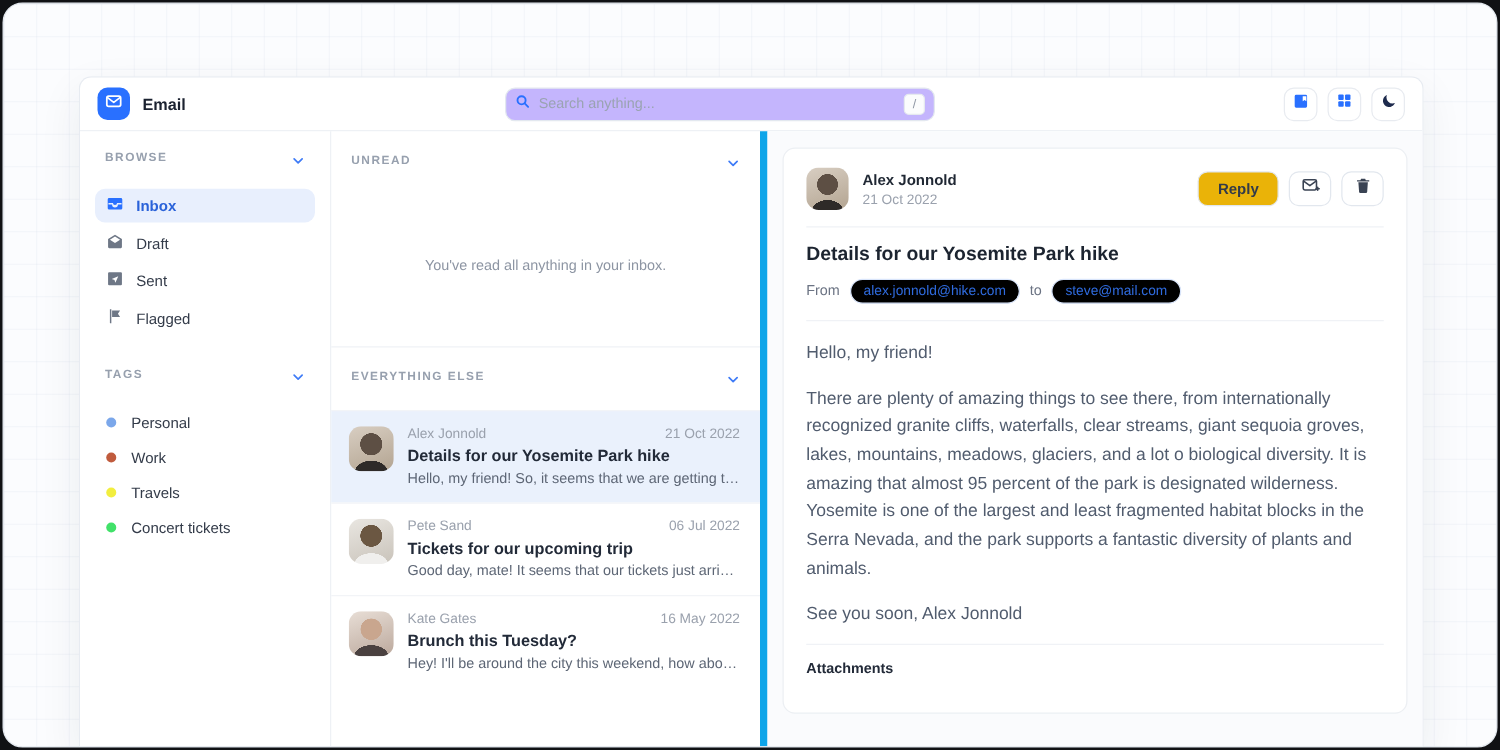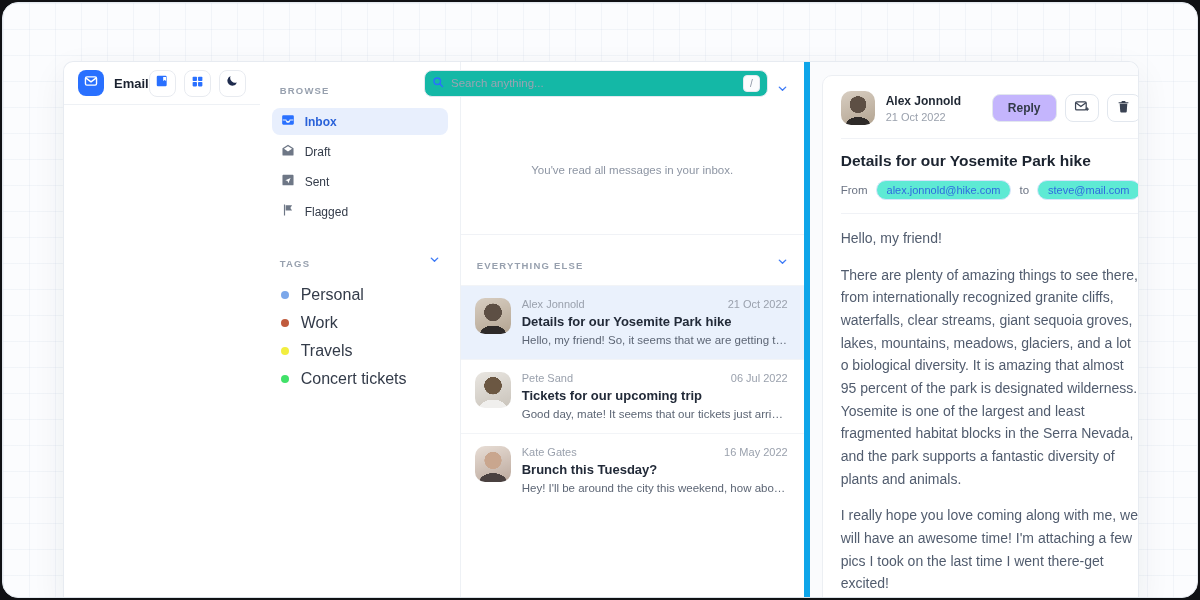--- a/index.html
+++ b/index.html
@@ -8,56 +8,56 @@
   .page { position:absolute; left:2px; top:2px; right:2px; bottom:2px;
     border-radius:16px; border:1px solid #e4e9ef;
     background-color:#fbfcfe;
     background-image:
       linear-gradient(rgba(205,215,230,0.22) 1px, transparent 1px),
       linear-gradient(90deg, rgba(205,215,230,0.22) 1px, transparent 1px);
     background-size:26px 26px; }
   .app-card { position:absolute; left:60px; right:58px; top:58px; bottom:0;
     background:#ffffff; border:1px solid #e7ebf1; border-bottom:none;
     border-radius:10px 10px 0 0; box-shadow:0 12px 34px rgba(25,39,62,0.07);
-    display:flex; flex-direction:row; overflow:hidden; }
+    display:flex; flex-direction:column; overflow:hidden; }
 
   
   .hdr { height:43px; border-bottom:1px solid #eef1f5; display:flex; align-items:center;
     padding:0 14px; flex:none; }
   .logo { width:26px; height:26px; border-radius:8px; background:#2970ff;
     display:flex; align-items:center; justify-content:center; flex:none; }
   .app-title { margin-left:10px; font-size:13px; font-weight:700; color:#1b2230; }
   .search { width:344px; height:27px; border:1px solid #e3e8ef; border-radius:8px;
-    display:flex; align-items:center; gap:7px; padding:0 7px; background:#14b8a6;
-    position:absolute; left:360px; }
+    display:flex; align-items:center; gap:7px; padding:0 7px; background:#c4b5fd;
+    position:absolute; left:340px; }
   .search input { border:none; outline:none; flex:1; font-size:11.5px; color:#3a4353;
     font-family:"Liberation Sans", sans-serif; background:transparent; }
   .search input::placeholder { color:#9aa3b2; }
   .kbd { width:17px; height:17px; border:1px solid #e5e9ef; border-radius:4px;
     background:#fbfcfd; color:#8d95a3; font-size:10px; display:flex; align-items:center;
     justify-content:center; flex:none; }
   .hdr-actions { margin-left:auto; display:flex; gap:8px; }
   .icon-btn { width:27px; height:27px; border:1px solid #e8ebf0; border-radius:8px;
     background:#fff; display:flex; align-items:center; justify-content:center; cursor:pointer; }
 
   
   .body-row { flex:1; display:flex; min-height:0; }
   .sidebar { width:200px; flex:none; padding:16px 12px; }
-  .sec-head { display:flex; align-items:flex-end; justify-content:space-between;
+  .sec-head { display:flex; align-items:flex-start; justify-content:space-between;
     padding:0 8px; margin-bottom:12px; }
   .sec-label { font-size:9.5px; font-weight:700; letter-spacing:1.2px; color:#97a0ae; }
   .nav-item { height:27px; display:flex; align-items:center; gap:10px; padding:0 9px;
     border-radius:8px; font-size:12px; color:#333b49; cursor:pointer; margin-bottom:3px; }
   .nav-item.active { background:#e8effd; color:#2a62d9; font-weight:600; }
   .tags-block { margin-top:26px; }
   .tag-dot { width:8px; height:8px; border-radius:50%; flex:none; }
   .td-0 { background:#7ba7ea; } .td-1 { background:#c05b3d; }
   .td-2 { background:#f2ee3f; } .td-3 { background:#41e169; }
   .tag-item { height:28px; display:flex; align-items:center; gap:12px; padding:0 9px;
-    font-size:16px; color:#333b49; cursor:pointer; }
+    font-size:12px; color:#333b49; cursor:pointer; }
 
   
   .listcol { width:350px; flex:none; border-left:1px solid #eef1f5; border-right:6px solid #0ea5e9;
     display:flex; flex-direction:column; }
   .listcol .sec-head { padding:18px 16px 8px; margin-bottom:0; }
   .unread-empty { height:128px; display:flex; align-items:center; justify-content:center;
     font-size:11.5px; color:#8d95a3; }
   .ee-head { border-top:1px solid #f0f2f6; }
   .mail-item { display:flex; gap:11px; padding:12px 16px 13px 14px; border-top:1px solid #f2f4f7;
     cursor:pointer; }
@@ -85,29 +85,29 @@
   
   .detailcol { flex:1; background:#fafbfd; padding:13px 12px 14px; overflow:hidden; }
   .detail-card { background:#fff; border:1px solid #eceff3; border-radius:10px;
     padding:15px 18px 18px; }
   .dc-head { display:flex; align-items:center; gap:11px; }
   .avatar-sm { width:34px; height:34px; border-radius:10px; flex:none; }
   .dc-name { font-size:12px; font-weight:700; color:#1f2733; }
   .dc-date { font-size:11px; color:#9aa1ad; margin-top:3px; }
   .dc-actions { margin-left:auto; display:flex; gap:8px; align-items:center; }
   .reply-btn { height:28px; padding:0 15px; border:1px solid #e2e7ee; border-radius:8px;
-    background:#c4b5fd; font-size:12px; color:#333b49; font-weight:600; cursor:pointer;
+    background:#eab308; font-size:12px; color:#333b49; font-weight:600; cursor:pointer;
     font-family:"Liberation Sans", sans-serif; }
   .sq-btn { width:34px; height:28px; border:1px solid #e2e7ee; border-radius:8px;
     background:#fff; display:flex; align-items:center; justify-content:center; cursor:pointer; }
   .divider { height:1px; background:#f0f2f6; margin:13px 0; }
   .subject { font-size:15.5px; font-weight:700; color:#1c2430; }
   .from-row { display:flex; align-items:center; gap:8px; margin-top:10px;
     font-size:11.5px; color:#6b7383; }
-  .pill { padding:3px 10px; border:1px solid #d9e5fb; border-radius:999px; background:#5eead4;
+  .pill { padding:3px 10px; border:1px solid #d9e5fb; border-radius:999px; background:#000000;
     color:#2f6bdf; font-size:11px; cursor:pointer; }
   .para { font-size:14px; line-height:1.62; color:#515c6e; margin-bottom:14px; }
   .para:last-of-type { margin-bottom:0; }
   .att-label { font-size:11.5px; font-weight:700; color:#222a38; margin-bottom:11px; }
 </style>
 </head>
 <body>
 
 <div class="page">
 <div class="app-card">
@@ -237,21 +237,21 @@
 
     <div class="listcol">
       <div class="sec-head">
         <span class="sec-label">UNREAD</span>
         <span>
           <svg width="11" height="11" viewBox="0 0 24 24" fill="none" stroke="#3e7bf7" stroke-width="3" stroke-linecap="round" stroke-linejoin="round">
                 <polyline points="5,9 12,16 19,9"></polyline>
               </svg>
         </span>
       </div>
-      <div class="unread-empty">You've read all messages in your inbox.</div>
+      <div class="unread-empty">You've read all anything in your inbox.</div>
 
       <div class="sec-head ee-head" style="">
         <span class="sec-label">EVERYTHING ELSE</span>
         <span>
           <svg width="11" height="11" viewBox="0 0 24 24" fill="none" stroke="#3e7bf7" stroke-width="3" stroke-linecap="round" stroke-linejoin="round">
                 <polyline points="5,9 12,16 19,9"></polyline>
               </svg>
         </span>
       </div>
 
@@ -331,21 +331,20 @@
           <span class="pill">alex.jonnold@hike.com</span>
           <span>to</span>
           <span class="pill">steve@mail.com</span>
         </div>
 
         <div class="divider"></div>
 
         <div>
           <div class="para">Hello, my friend!</div>
           <div class="para">There are plenty of amazing things to see there, from internationally recognized granite cliffs, waterfalls, clear streams, giant sequoia groves, lakes, mountains, meadows, glaciers, and a lot o biological diversity. It is amazing that almost 95 percent of the park is designated wilderness. Yosemite is one of the largest and least fragmented habitat blocks in the Serra Nevada, and the park supports a fantastic diversity of plants and animals.</div>
-          <div class="para">I really hope you love coming along with me, we will have an awesome time! I'm attaching a few pics I took on the last time I went there-get excited!</div>
           <div class="para">See you soon, Alex Jonnold</div>
         </div>
 
         <div class="divider"></div>
 
         <div class="att-label">Attachments</div>
 
       </div>
     </div>
 

